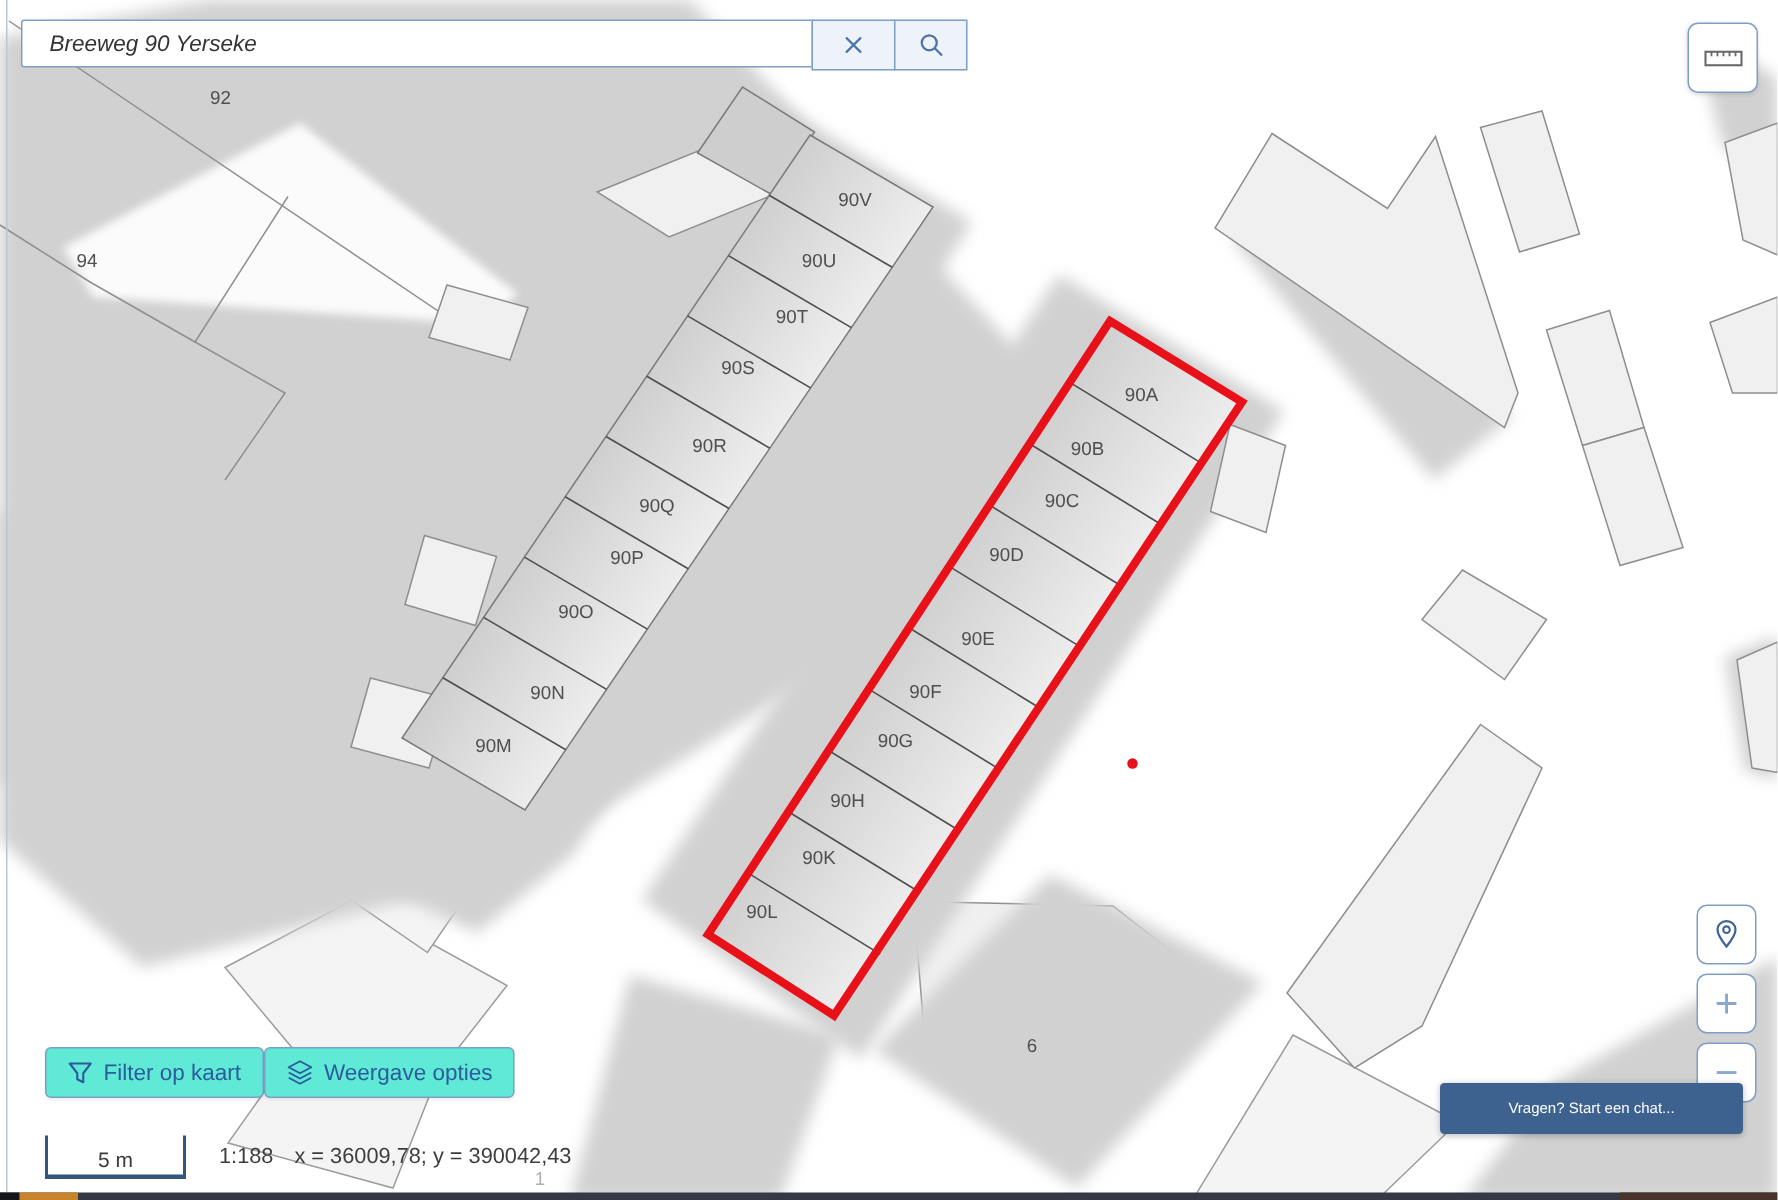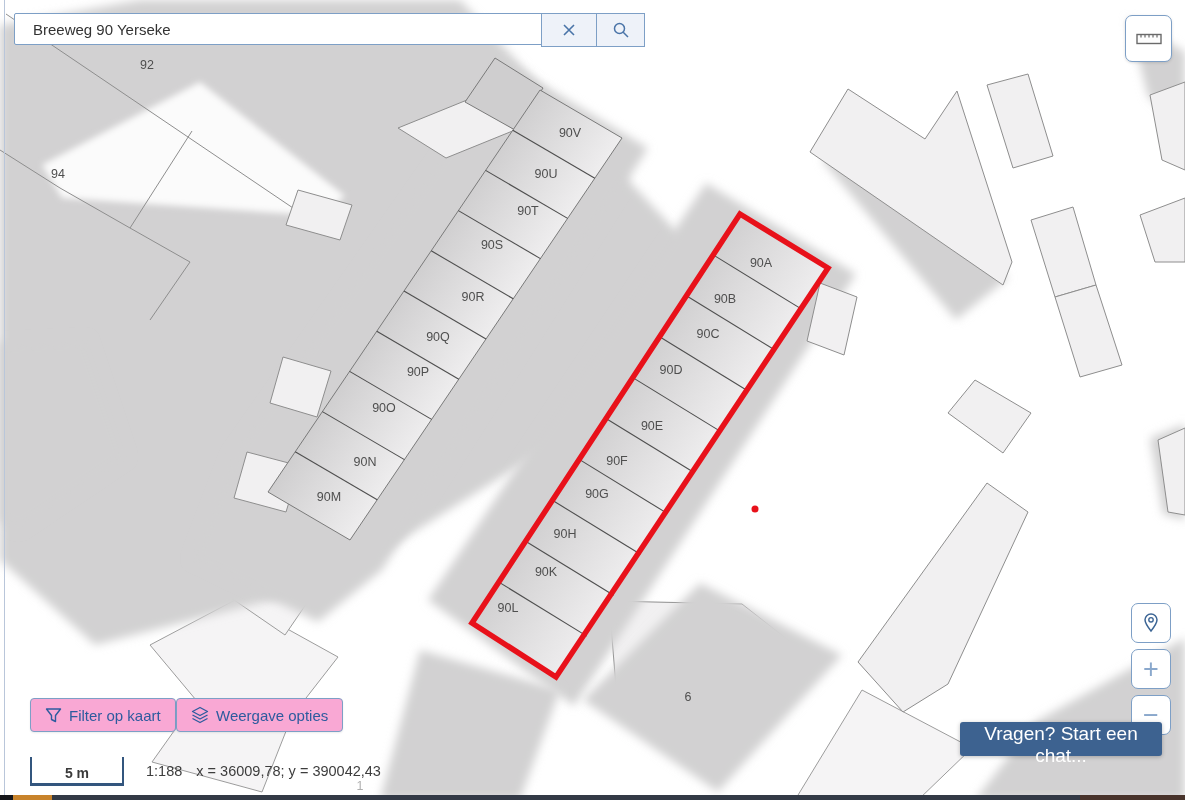--- a/index.html
+++ b/index.html
@@ -14,44 +14,44 @@
   .rowfillL{fill:url(#gradL);stroke:#7a7a7a;stroke-width:1;}
   .rowfillR{fill:url(#gradR);stroke:#7a7a7a;stroke-width:1;}
   .divline{stroke:#4f4f4f;stroke-width:1.1;}
   .outline-line{fill:none;stroke:#8e8e8e;stroke-width:1;}
   .red-outline{fill:none;stroke:var(--red,#e8111a);stroke-width:5.5;stroke-linejoin:miter;}
   .red-dot{fill:var(--red,#e8111a);}
 
   
   .search-wrap{position:absolute;left:14px;top:13px;display:flex;z-index:20;}
   .search-input{width:498px;height:30px;border:1px solid #7d9fc6;border-radius:2px 0 0 2px;padding:0 10px 0 18px;
-    font-size:15px;color:#333;font-family:"Liberation Sans",sans-serif;outline:none;background:#fff;}
+    font-size:15px;color:#333;font-family:"Liberation Sans",sans-serif;outline:none;background:#fff;font-style:italic;}
   .sq-btn{width:56px;height:34px;margin-left:-1px;background:#eef2f9;border:1px solid #7d9fc6;
     display:flex;align-items:center;justify-content:center;cursor:pointer;padding:0;}
   .sq-btn.last{width:49px;}
   .measure-btn{position:absolute;left:1125px;top:15px;width:47px;height:47px;background:#fff;
     border:1.5px solid #7d9fc6;border-radius:7px;display:flex;align-items:center;justify-content:center;
     cursor:pointer;z-index:20;box-shadow:0 1px 3px rgba(0,0,0,.12);}
-  .bl-btn{position:absolute;height:34px;background:#f9a8d4;border:1px solid #7d9fc6;border-radius:4px;
+  .bl-btn{position:absolute;height:34px;background:#5eead4;border:1px solid #7d9fc6;border-radius:4px;
     display:flex;align-items:center;justify-content:center;gap:7px;font-size:15px;color:#2d5b9e;
     cursor:pointer;z-index:20;padding:0 14px;font-family:"Liberation Sans",sans-serif;box-shadow:0 1px 2px rgba(0,0,0,.08);}
   #filter-btn{left:30px;top:698px;}
   #display-btn{left:176px;top:698px;}
   .scalebar{position:absolute;left:30px;top:757px;width:90px;height:26px;
     border-left:2px solid #33567e;border-right:2px solid #33567e;border-bottom:3px solid #33567e;
-    display:flex;align-items:flex-end;justify-content:center;z-index:20;font-weight:bold;}
+    display:flex;align-items:flex-end;justify-content:center;z-index:20;}
   .scalebar span{font-size:14px;color:#3a3a3a;line-height:20px;}
   .statusline{position:absolute;left:146px;top:763px;display:flex;gap:14px;font-size:14.5px;color:#3d3d3d;z-index:20;}
   .zctl{position:absolute;left:1131px;width:40px;height:40px;background:#fff;border:1.5px solid #7d9fc6;
     border-radius:7px;display:flex;align-items:center;justify-content:center;cursor:pointer;z-index:15;padding:0;}
   #locate-btn{top:603px;}
   #zoom-in-btn{top:649px;font-size:27px;color:#8aa8cc;font-family:"Liberation Sans",sans-serif;}
   #zoom-out-btn{top:695px;font-size:27px;color:#8aa8cc;font-family:"Liberation Sans",sans-serif;}
   #chat-btn{position:absolute;left:960px;top:722px;width:202px;height:34px;background:#3d6290;color:#fff;
-    border:none;border-radius:3px;font-size:19px;font-family:"Liberation Sans",sans-serif;cursor:pointer;z-index:30;
+    border:none;border-radius:3px;font-size:10px;font-family:"Liberation Sans",sans-serif;cursor:pointer;z-index:30;
     box-shadow:0 1px 4px rgba(0,0,0,.25);}
   .bottom-strip{position:absolute;left:0;bottom:0;width:1185px;height:5px;background:#333a46;z-index:40;}
   .strip-black{position:absolute;left:0;bottom:0;width:13px;height:5px;background:#15161a;}
   .strip-orange{position:absolute;left:13px;bottom:0;width:39px;height:5px;background:#c8832b;}
   .strip-brown{position:absolute;left:1080px;bottom:0;width:105px;height:5px;background:#49342c;}
   .left-line{position:absolute;left:4px;top:0;bottom:5px;width:1px;background:#b9c6da;z-index:5;}
 </style>
 </head>
 <body>
 

